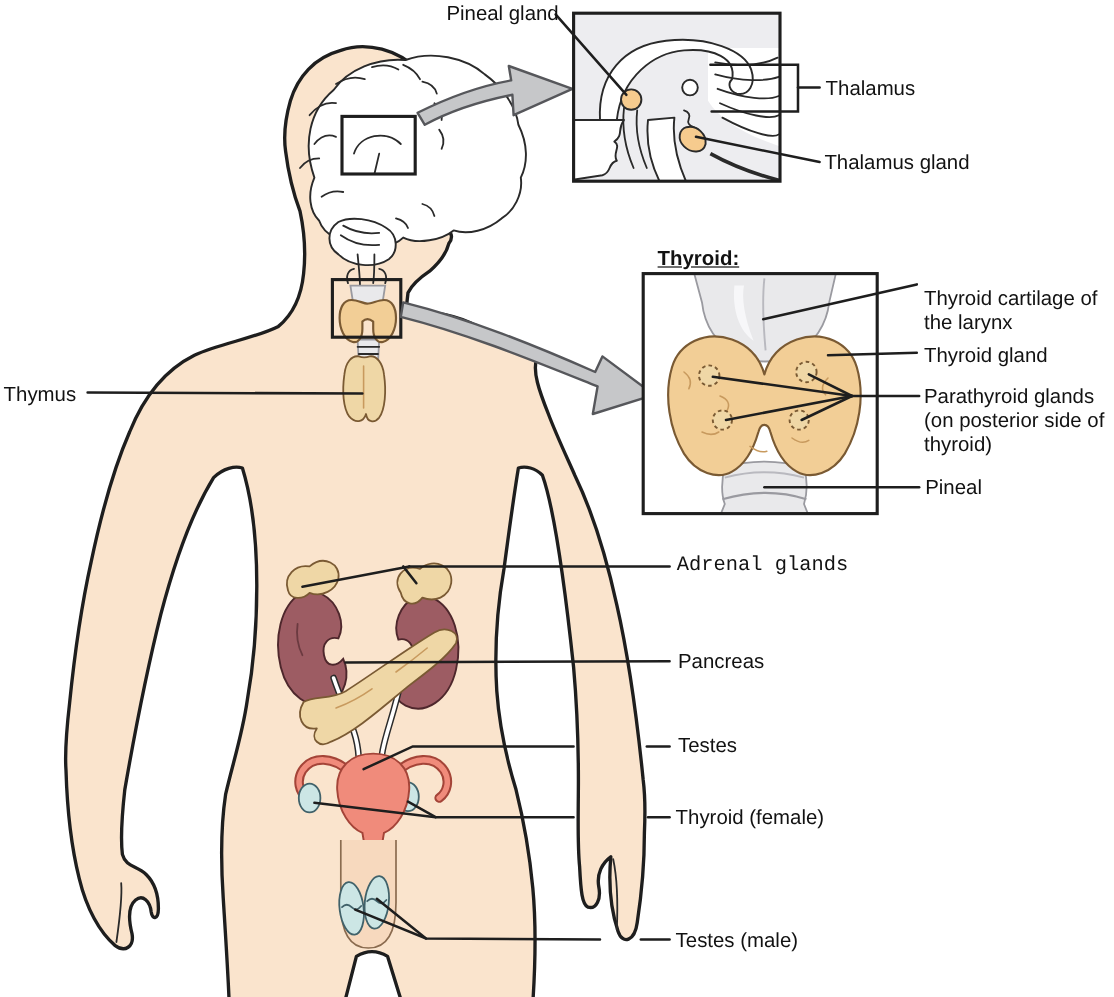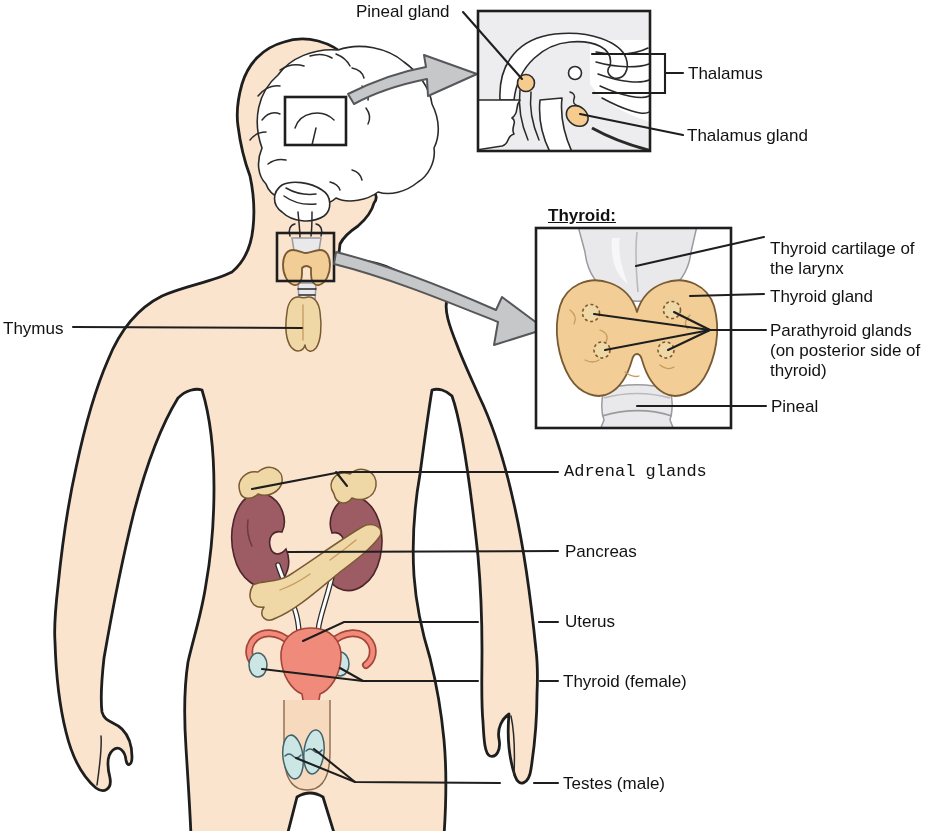--- a/index.html
+++ b/index.html
@@ -263,27 +263,27 @@
       <path d="M363,681 L340,668"></path>
     </g>
     <g>
       <path d="M558,783 L534,783"></path>
       <path d="M500,783 L355,782 L296,758"></path>
       <path d="M355,782 L314,749"></path>
     </g>
   </g>
 </svg>
 
-  <div class="lbl" style="left:356px;top:2px;">Pineal gland</div>
+  <div class="lbl" style="left:372px;top:2px;">Pineal gland</div>
   <div class="lbl" style="left:688px;top:64px;">Thalamus</div>
   <div class="lbl" style="left:687px;top:126px;">Thalamus gland</div>
   <div class="lbl b" style="left:548px;top:206px;text-decoration:underline;">Thyroid:</div>
   <div class="lbl" style="left:770px;top:227px;width:150px;margin-top:12px;">Thyroid cartilage of the larynx</div>
   <div class="lbl" style="left:770px;top:287px;">Thyroid gland</div>
   <div class="lbl" style="left:770px;top:321px;width:168px;">Parathyroid glands (on posterior side of thyroid)</div>
   <div class="lbl" style="left:771px;top:397px;">Pineal</div>
   <div class="lbl" style="left:3px;top:319px;">Thymus</div>
   <div class="lbl" style="left:564px;top:462px;font-family:Liberation Mono, monospace;">Adrenal glands</div>
   <div class="lbl" style="left:565px;top:542px;">Pancreas</div>
-  <div class="lbl" style="left:565px;top:612px;">Uterus</div>
+  <div class="lbl" style="left:565px;top:612px;">Testes</div>
   <div class="lbl" style="left:563px;top:672px;">Thyroid (female)</div>
   <div class="lbl" style="left:563px;top:774px;">Testes (male)</div>
 </div>
 
 </body></html>

